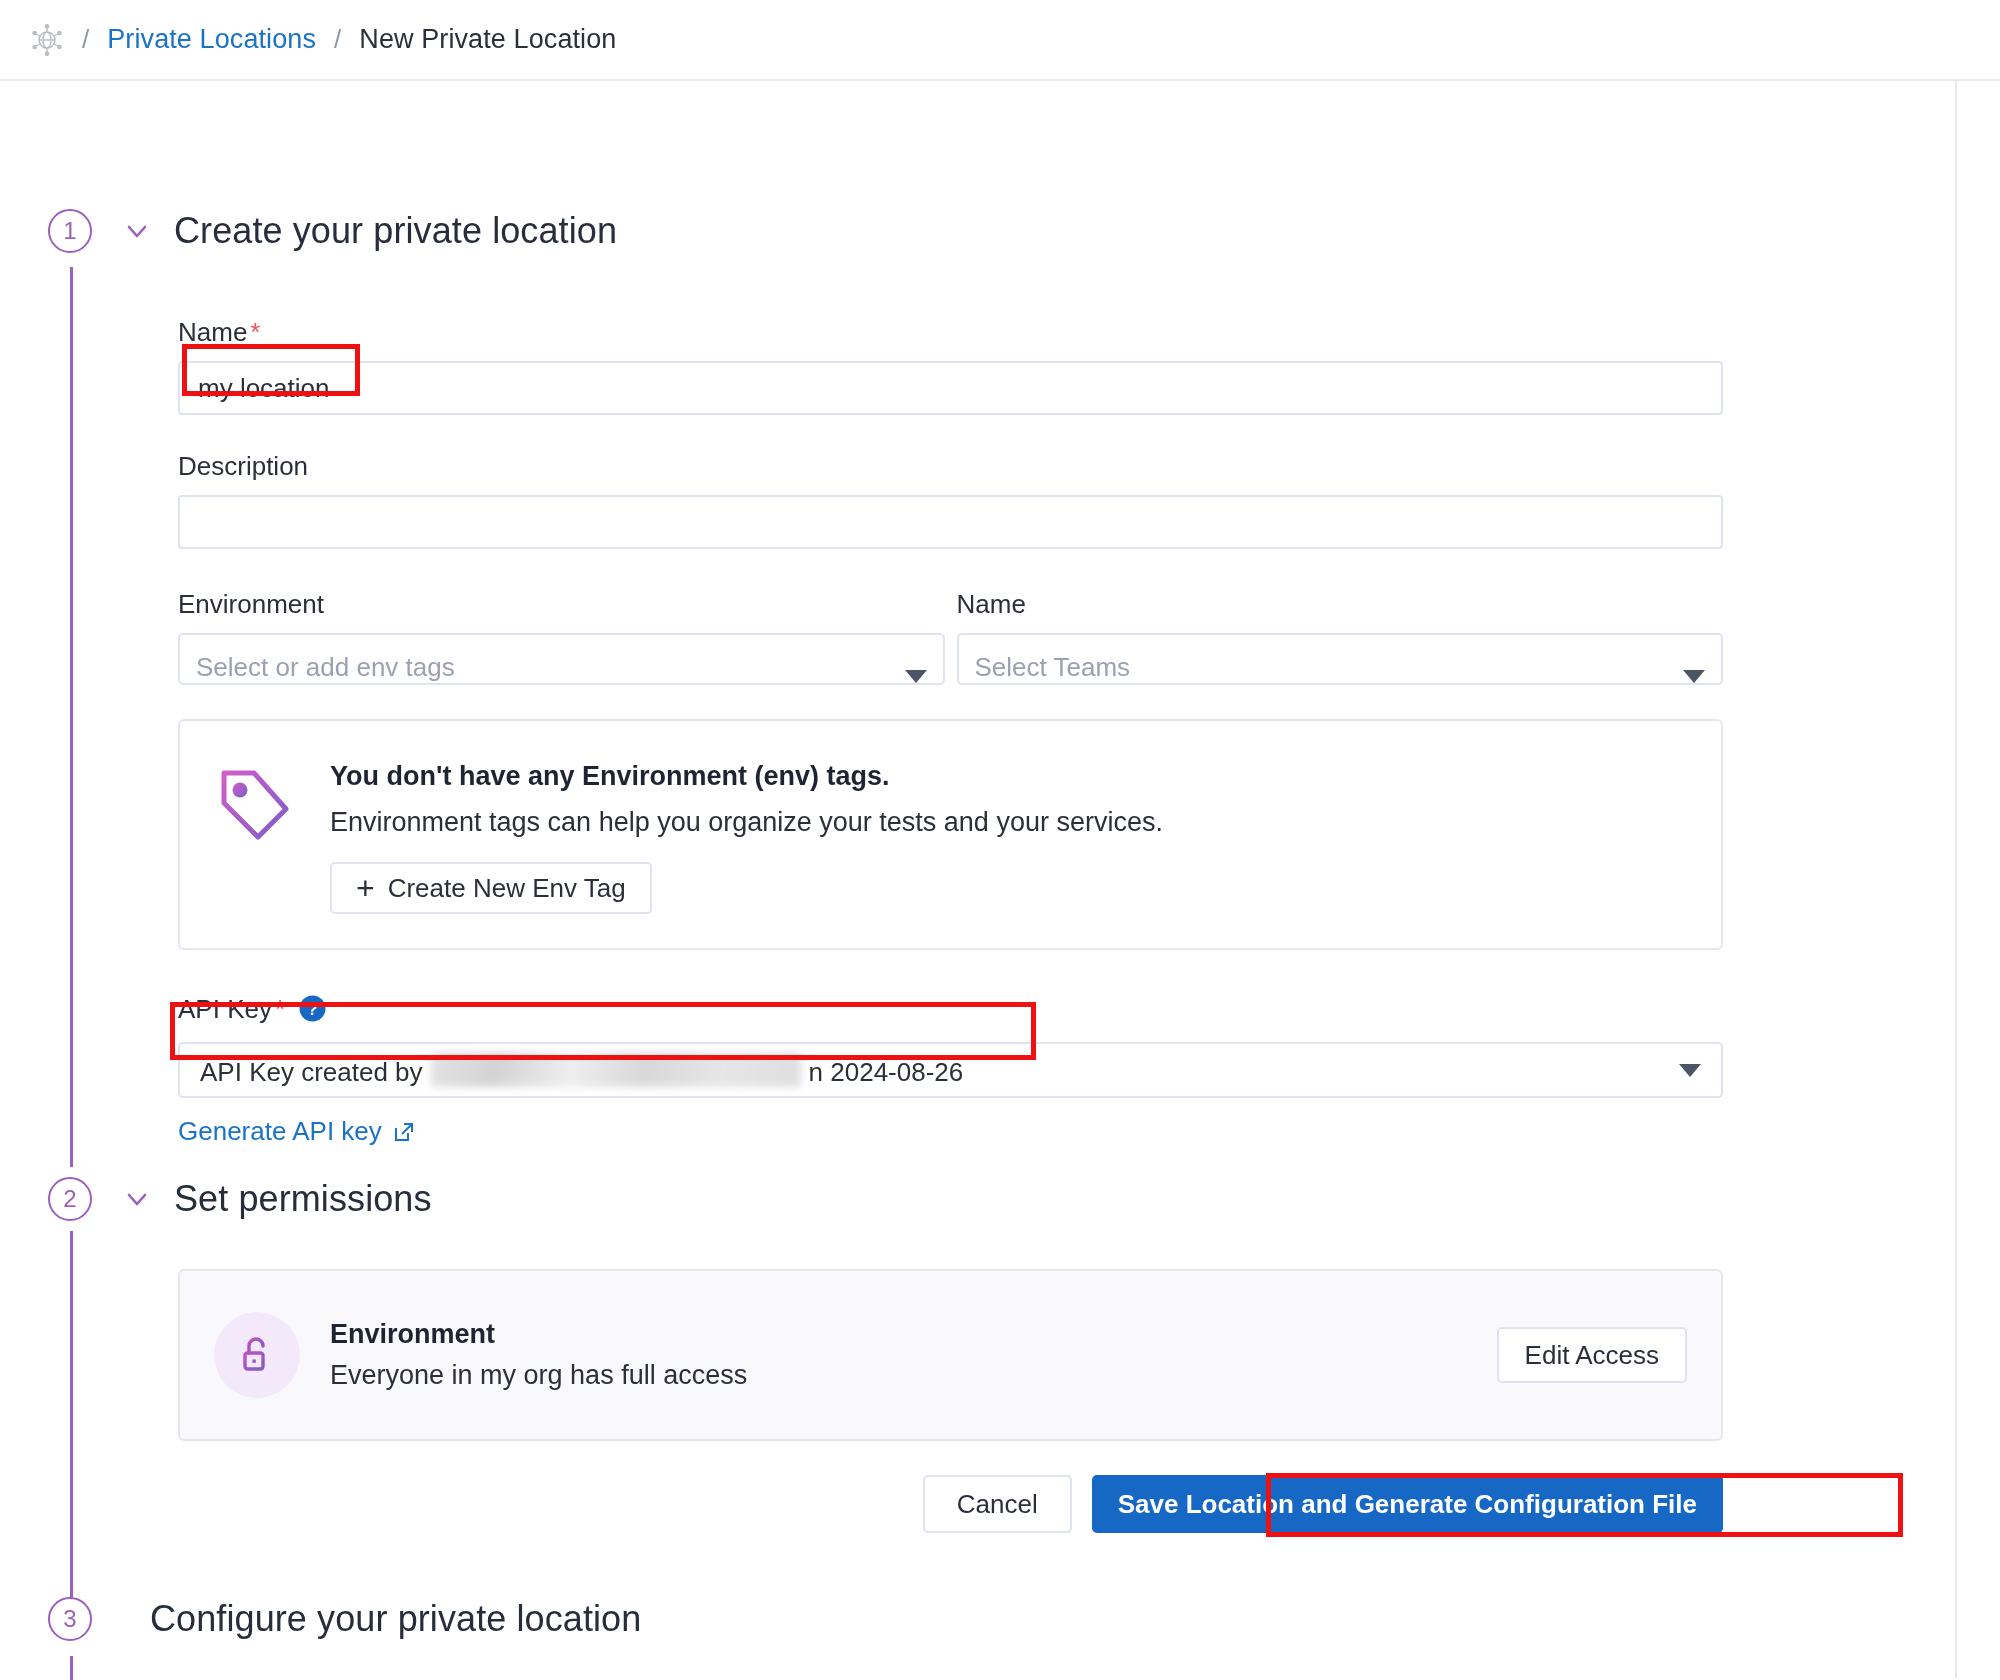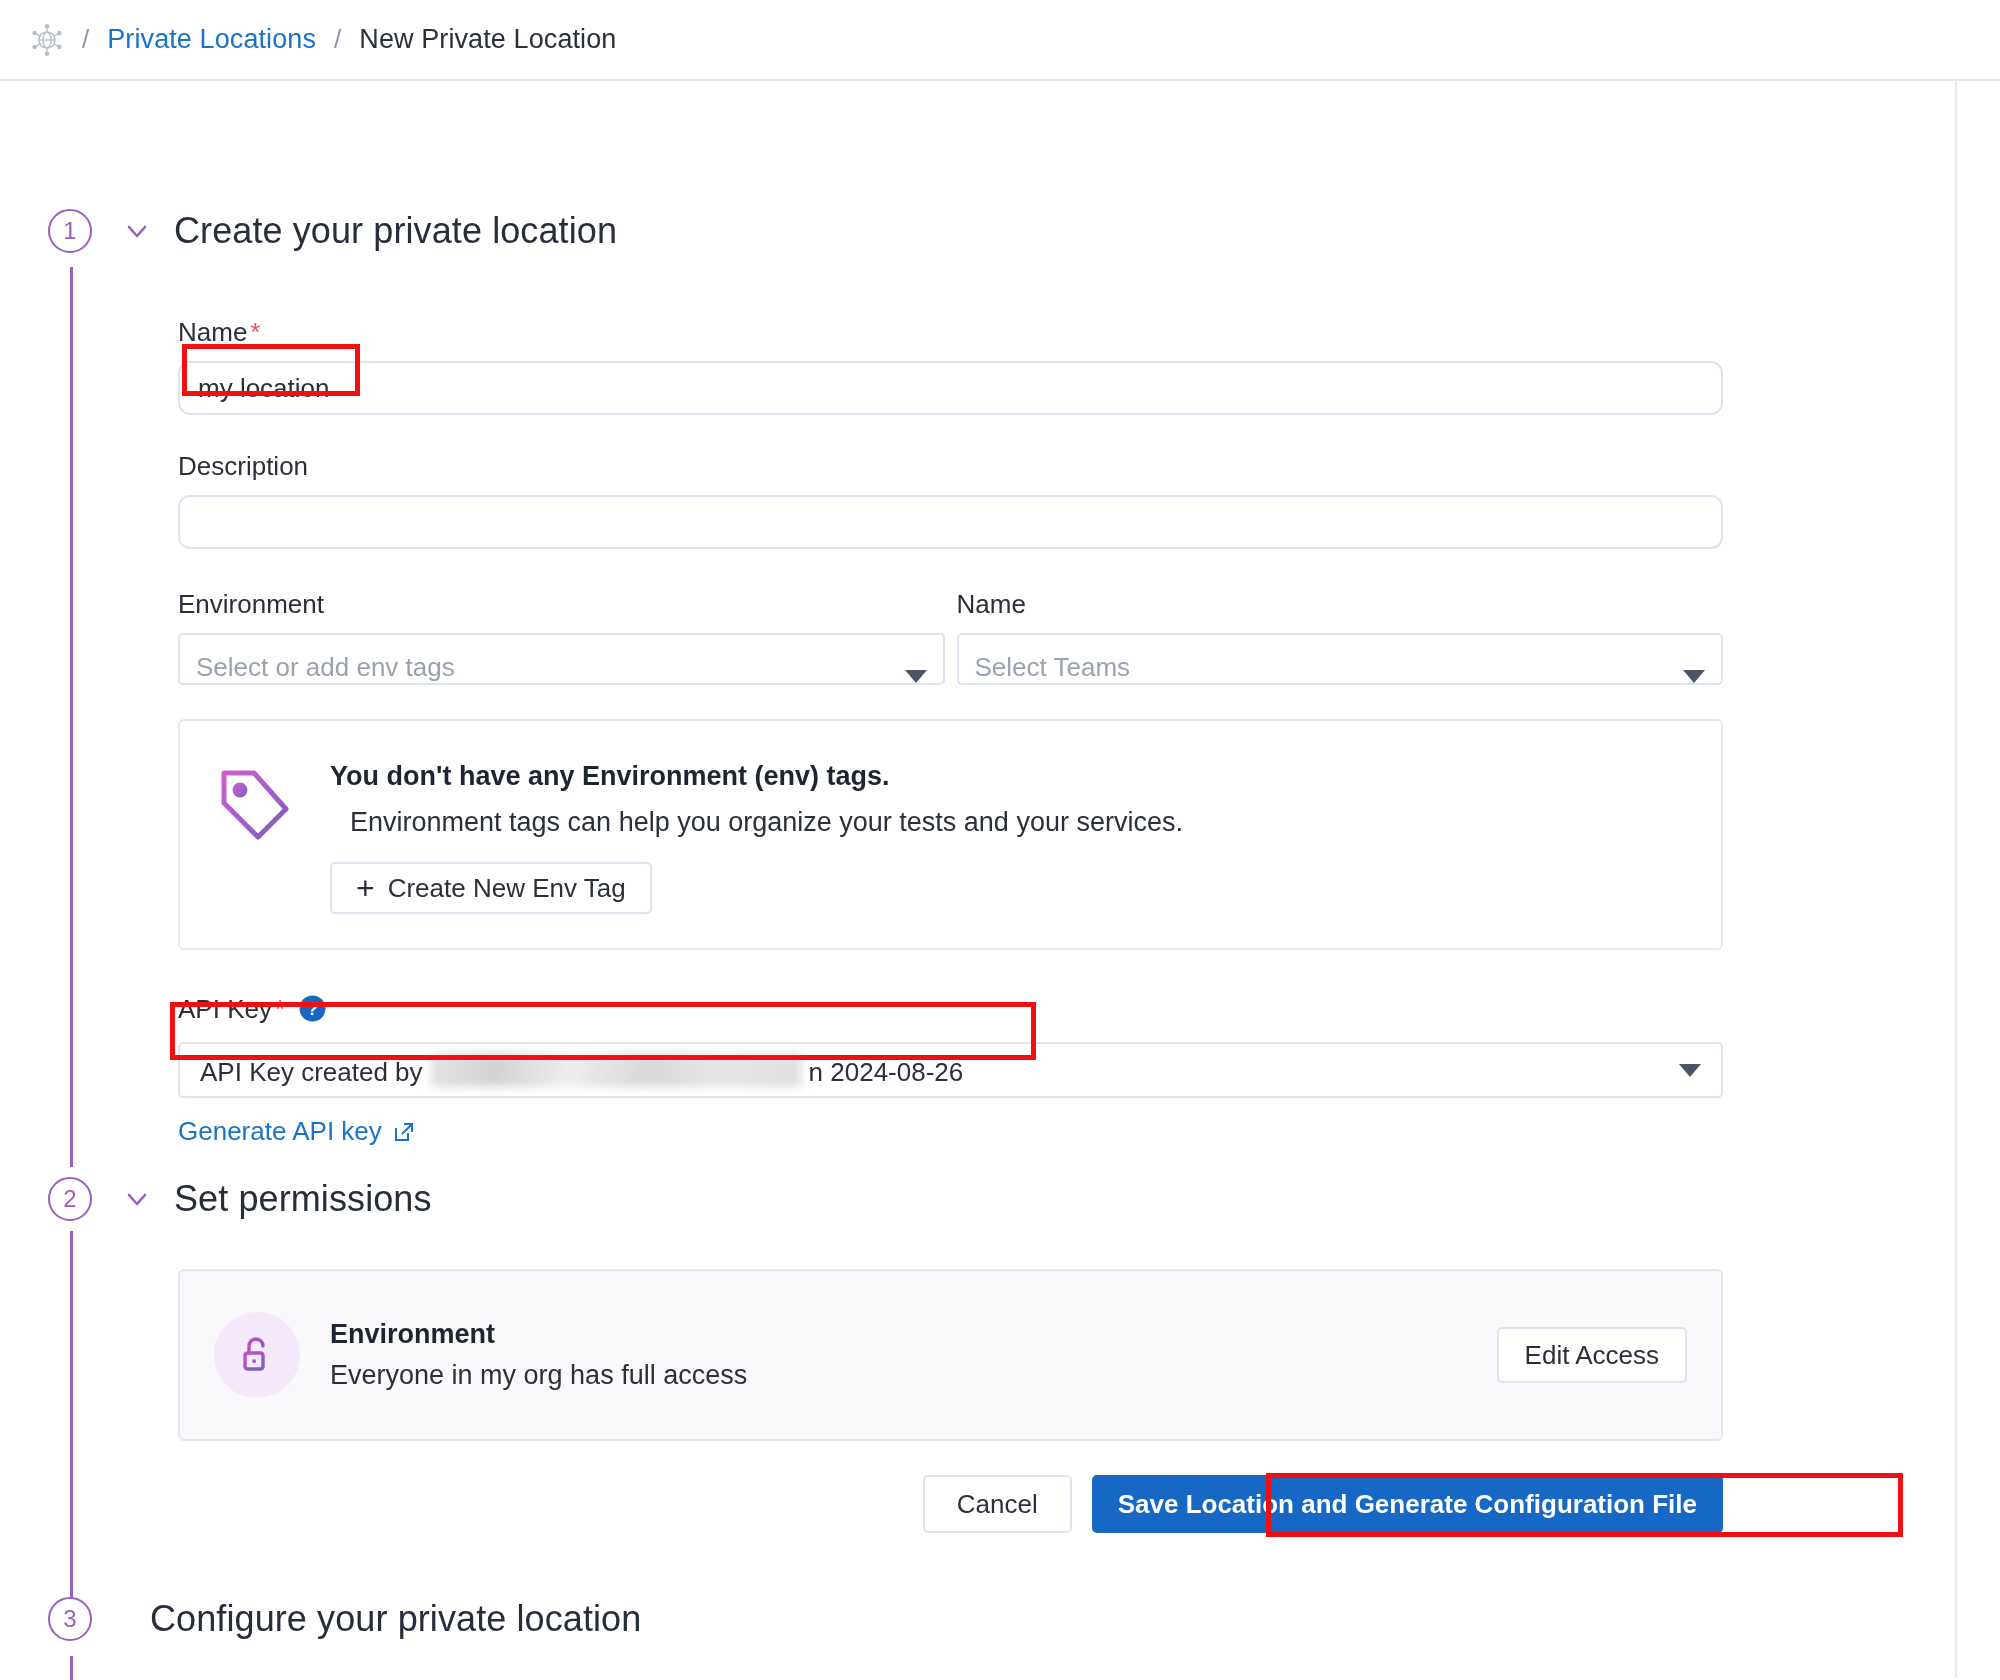--- a/index.html
+++ b/index.html
@@ -105,21 +105,21 @@
     color: #2b2f3a;
     margin-bottom: 13px;
     display: inline-block;
   }
   .req { color: #f0525b; font-size: 26px; margin-left: 3px; }
 
   .text-input {
     width: 100%;
     height: 54px;
     border: 2px solid #dfe3ef;
-    border-radius: 12px;
+    border-radius: 4px;
     background: #fff;
     font-size: 26px;
     color: #2b2f3a;
     padding: 8px 18px;
     font-family: "Liberation Sans", sans-serif;
     display: flex;
     align-items: center;
   }
   .text-input.empty { color: #9aa1b1; }
 
@@ -173,21 +173,20 @@
   .callout-title {
     font-size: 27px;
     font-weight: bold;
     color: #1f2433;
     margin-bottom: 15px;
   }
   .callout-sub {
     font-size: 27px;
     color: #2b2f3a;
     margin-bottom: 24px;
-    margin-left: 20px;
   }
   .btn-outline {
     display: inline-flex;
     align-items: center;
     gap: 13px;
     height: 52px;
     padding: 0 24px;
     border: 2px solid #dfe3ef;
     border-radius: 5px;
     background: #fff;

